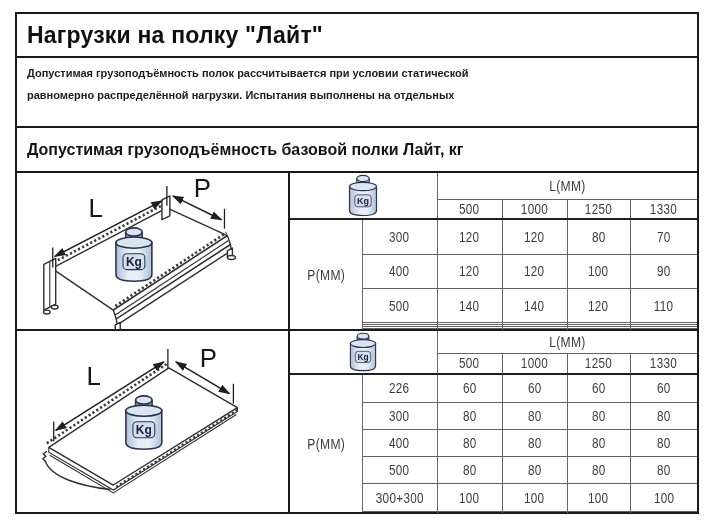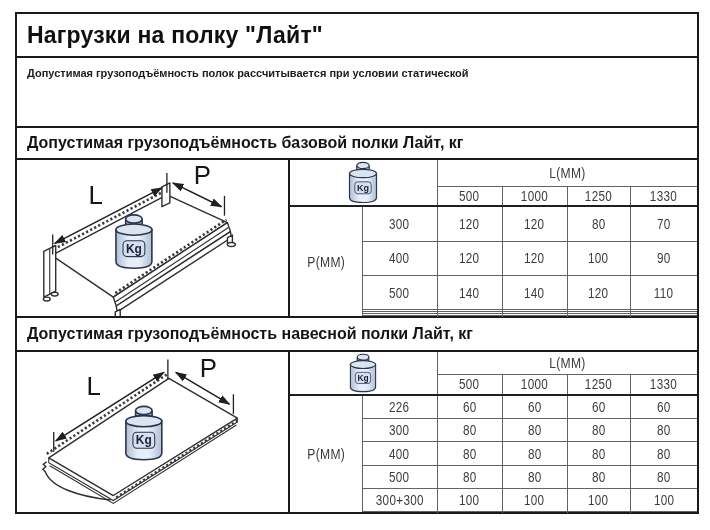--- a/index.html
+++ b/index.html
@@ -9,21 +9,21 @@
            border:2px solid #1a1a1a; display:flex; flex-direction:column; box-sizing:border-box; }
   .row { box-sizing:border-box; }
   .rule { border-bottom:2px solid #1a1a1a; }
 
   .title-row { height:44px; display:flex; align-items:center; padding-left:10px; }
   .title { font-size:23px; font-weight:bold; letter-spacing:0.2px; color:#101010; }
 
   .desc-row { height:70px; padding:5px 10px 0 10px; }
   .desc-line { font-size:11px; font-weight:bold; line-height:21.5px; color:#1c1c1c; }
 
-  .sec-head { height:32px; display:flex; align-items:center; padding-left:10px; }
+  .sec-head { height:45px; display:flex; align-items:center; padding-left:10px; }
   .sec-title { font-size:16px; font-weight:bold; color:#141414; }
 
   .body { display:flex; min-height:0; }
   .body1 { height:158px; }
   .body2 { flex:1; }
   .diag { width:273px; border-right:2px solid #1a1a1a; box-sizing:border-box; background:#fff; }
   .diag svg { display:block; width:100%; height:100%; }
   .twrap { flex:1; min-width:0; }
 
   table.loads { width:100%; height:100%; border-collapse:collapse; border:hidden; table-layout:fixed; }
@@ -73,20 +73,21 @@
 
 <div class="page">
   <div class="frame">
 
     <div class="row rule title-row">
       <div class="title">Нагрузки на полку  "Лайт"</div>
     </div>
 
     <div class="row rule desc-row">
       <div class="desc-line">Допустимая грузоподъёмность полок рассчитывается при условии статической</div>
+      <div class="desc-line">равномерно распределённой нагрузки. Испытания выполнены на отдельных</div>
     </div>
 
     <div class="row rule sec-head">
       <div class="sec-title">Допустимая грузоподъёмность базовой полки Лайт, кг</div>
     </div>
 
     <div class="row rule body body1">
       <div class="diag">
         <svg viewBox="0 0 273 157">
 
@@ -198,23 +199,20 @@
                 <td></td>
                 <td></td>
                 <td></td>
                 <td></td>
               </tr>
         </tbody>
           </table>
       </div>
     </div>
 
-    <div class="row rule sec-head" style="height:34px">
-      <div class="sec-title">Допустимая грузоподъёмность навесной полки Лайт, кг</div>
-    </div>
 
     <div class="row body body2">
       <div class="diag">
         <svg viewBox="0 0 273 154">
           <polygon class="face" points="32,103 153,23 222,63 97,141"></polygon>
           <path class="edge" d="M32,103 L32,108 L97,146 L222,67 L222,63"></path>
           <path class="edge" d="M33,111 L97,149 L221,70"></path>
           <line class="serr" x1="30" y1="99" x2="151" y2="19"></line>
           <line class="serr" x1="100" y1="143" x2="223" y2="65"></line>
           <path class="edge" style="stroke-width:1.4" d="M30,107 l-3.5,2.5 2.5,2.5 -3,2.5 2.5,2.5 c6,16 34,25 65.5,28.5"></path>

